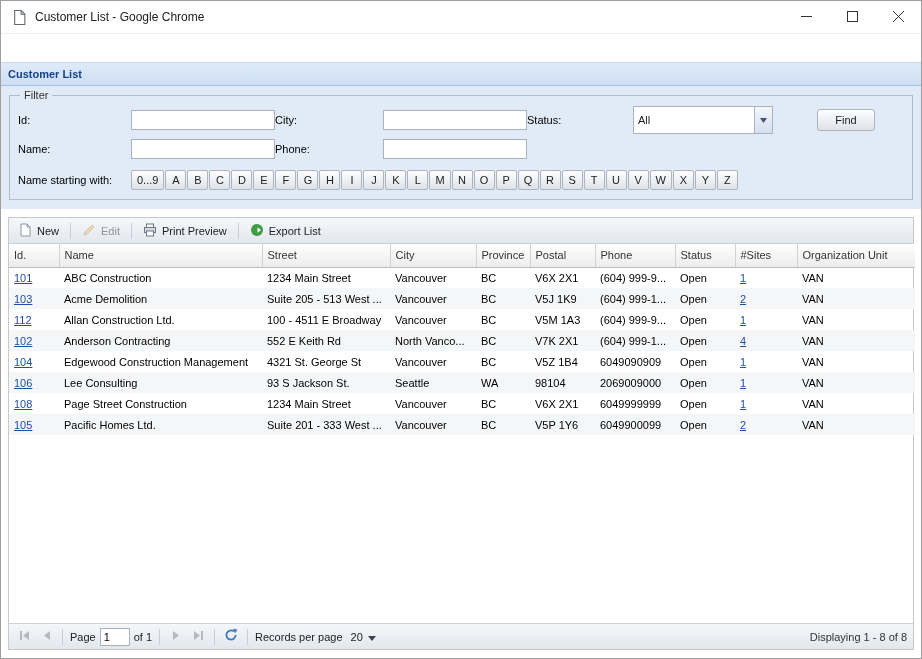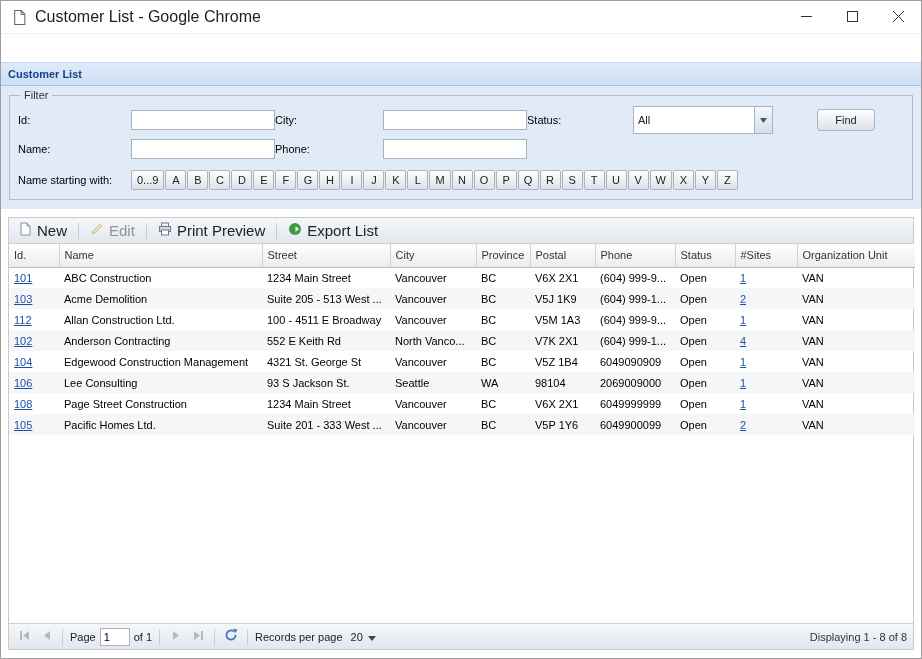--- a/index.html
+++ b/index.html
@@ -2,21 +2,21 @@
 <html><head>
 <meta charset="utf-8">
 <style>
   html,body{margin:0;padding:0;background:#fff;}
   body{width:922px;height:659px;font-family:"Liberation Sans","DejaVu Sans",sans-serif;font-size:11px;color:#222;overflow:hidden;}
   .window{width:922px;height:659px;box-sizing:border-box;border:1px solid #9e9e9e;background:#fff;display:flex;flex-direction:column;overflow:hidden;}
 
   
   .titlebar{height:32px;flex:0 0 32px;display:flex;align-items:center;background:#fff;border-bottom:1px solid #efefef;}
   .titlebar .doc{margin-left:12px;display:flex;align-items:center;}
-  .title-text{margin-left:9px;font-size:16px;color:#202124;white-space:nowrap;}
+  .title-text{margin-left:9px;font-size:12px;color:#202124;white-space:nowrap;}
   .win-controls{margin-left:auto;display:flex;height:100%;}
   .win-btn{width:46px;height:100%;display:flex;align-items:center;justify-content:center;background:transparent;border:none;padding:0;}
 
   .top-gap{height:28px;flex:0 0 28px;background:#fff;}
 
   
   .panel-header{height:24px;flex:0 0 24px;box-sizing:border-box;display:flex;align-items:center;padding:0 7px;
     background:linear-gradient(#dfeafa,#cddff2);border-top:1px solid #c6d8ee;border-bottom:1px solid #a3c0e0;
     color:#15428b;font-weight:bold;}
 
@@ -39,21 +39,21 @@
   .alpha-row{margin-top:11px;display:flex;align-items:center;}
   .alpha-btns{display:flex;align-items:center;}
   .abtn{height:20px;min-width:21px;box-sizing:border-box;margin-right:1px;padding:0 5px;background:linear-gradient(#fefefe,#dde2e9);border:1px solid #aeb4bc;border-radius:2px;font:inherit;font-size:11px;color:#222;}
 
   .mid-gap{height:8px;flex:0 0 8px;background:#fff;}
 
   
   .grid-panel{margin:0 7px 8px;flex:1;display:flex;flex-direction:column;border:1px solid #c9c9c9;background:#fff;min-height:0;}
   .toolbar{height:26px;flex:0 0 26px;box-sizing:border-box;display:flex;align-items:center;gap:2px;padding:0 4px;
     background:linear-gradient(#f5f7fa,#e2e7ee);border-bottom:1px solid #d0d0d0;}
-  .tbtn{display:flex;align-items:center;gap:5px;background:transparent;border:none;font:inherit;font-size:15px;color:#222;padding:3px 6px;justify-content:flex-end;}
+  .tbtn{display:flex;align-items:center;gap:5px;background:transparent;border:none;font:inherit;font-size:11px;color:#222;padding:3px 6px;justify-content:flex-end;}
   .tbtn.disabled{opacity:.45;}
   .tsep{width:1px;height:16px;background:#c6cdd6;margin:0 3px;}
 
   table.grid{width:100%;border-collapse:collapse;table-layout:fixed;}
   .grid th{height:23px;box-sizing:border-box;background:linear-gradient(#ffffff,#ececec);
     border-right:1px solid #d3d3d3;border-bottom:1px solid #bcbcbc;
     font-weight:normal;text-align:left;color:#333;padding:0 5px;white-space:nowrap;overflow:hidden;}
   .grid th:last-child{border-right:none;}
   .grid td{height:21px;box-sizing:border-box;padding:0 5px;color:#000;white-space:nowrap;overflow:hidden;text-overflow:ellipsis;}
   .grid tbody tr:nth-of-type(even){background:#f5f6f8;}

